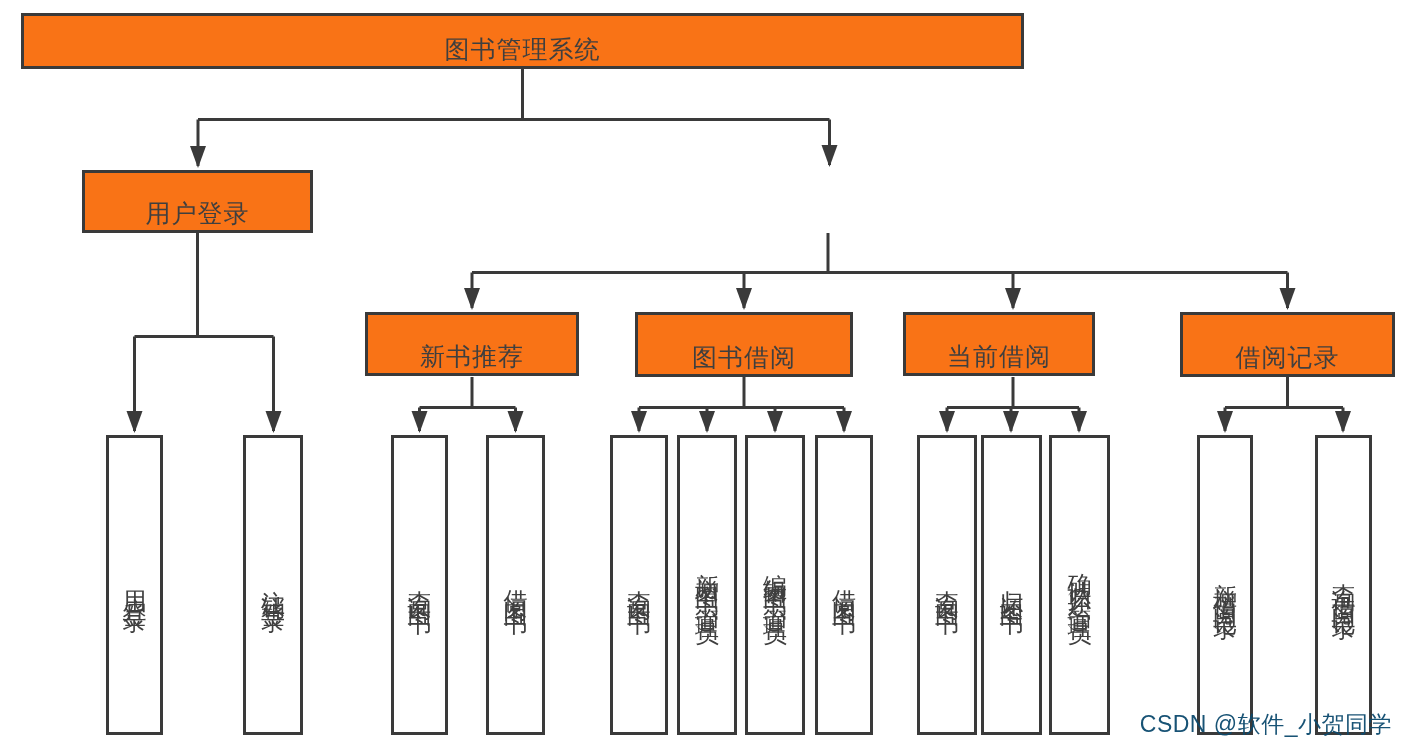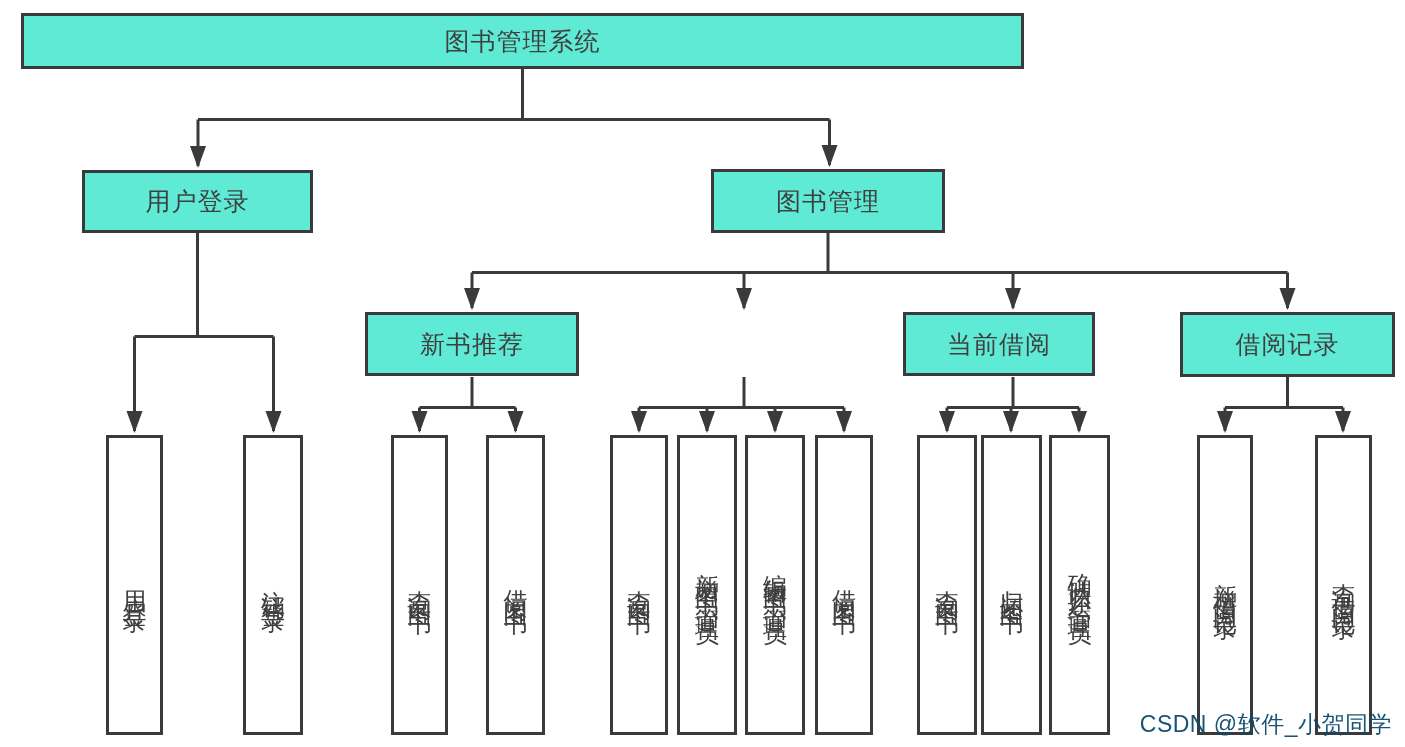--- a/index.html
+++ b/index.html
@@ -20,23 +20,23 @@
     left: 0;
     top: 0;
     width: 1405px;
     height: 747px;
     z-index: 1;
   }
   .box {
     position: absolute;
     box-sizing: border-box;
     border: 3px solid #3a3a3a;
-    background: #5eead4;
+    background: #f97316;
     display: flex;
-    align-items: center;
+    align-items: flex-end;
     justify-content: center;
     font-size: 25px;
     color: #3f3f3f;
     z-index: 2;
     letter-spacing: 1px;
   }
   .vbox {
     position: absolute;
     box-sizing: border-box;
     top: 435px;
@@ -123,26 +123,26 @@
     </g>
   </svg>
 
   <div class="box" style="left:21px; top:13px; width:1003px; height:56px;">
     <span>图书管理系统</span>
   </div>
 
   <div class="box" style="left:82px; top:170px; width:231px; height:63px;">
     <span>用户登录</span>
   </div>
-  <div class="box" style="left:711px; top:169px; width:234px; height:64px;">
-    <span>图书管理</span>
-  </div>
 
   <div class="box" style="left:365px; top:312px; width:214px; height:64px;">
     <span>新书推荐</span>
+  </div>
+  <div class="box" style="left:635px; top:312px; width:218px; height:65px;">
+    <span>图书借阅</span>
   </div>
   <div class="box" style="left:903px; top:312px; width:192px; height:64px;">
     <span>当前借阅</span>
   </div>
   <div class="box" style="left:1180px; top:312px; width:215px; height:65px;">
     <span>借阅记录</span>
   </div>
 
   <div class="vbox" style="left:106px; width:57px;">
     <span class="vtext">用户登录</span>

